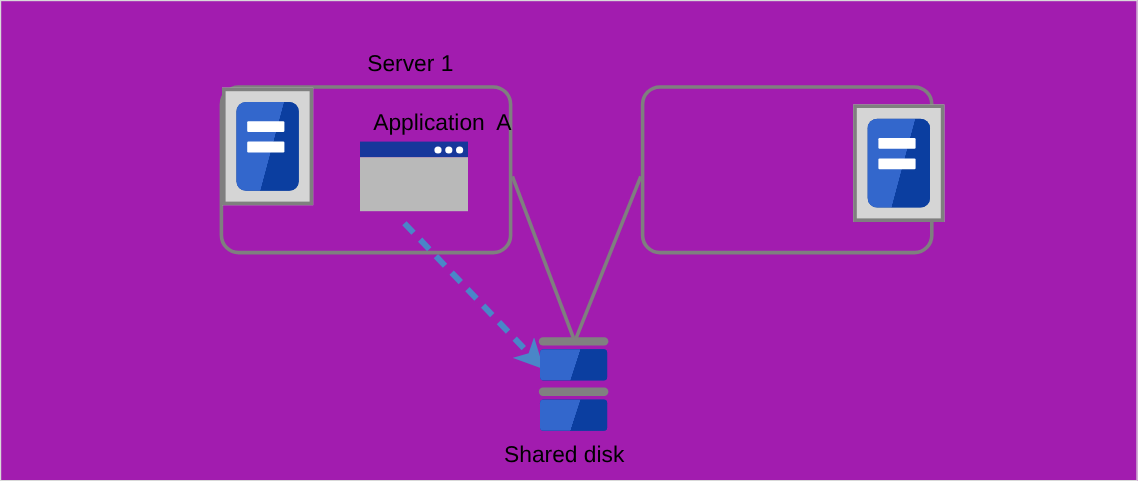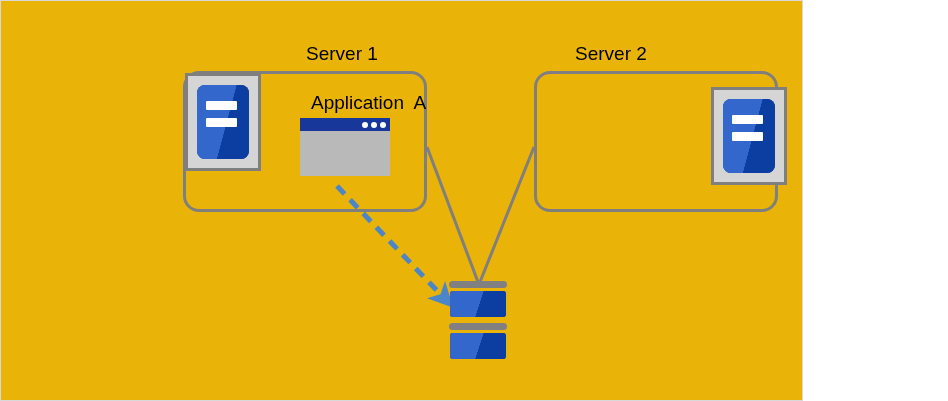--- a/index.html
+++ b/index.html
@@ -5,23 +5,23 @@
   html, body {
     margin: 0;
     padding: 0;
     background: #ffffff;
   }
   body {
     font-family: "Liberation Sans", sans-serif;
   }
   #canvas {
     position: relative;
-    width: 803px;
+    width: 948px;
     height: 401px;
-    background: #eab308;
+    background: #a21caf;
     box-sizing: border-box;
     border: 1px solid #d9d9d9;
     overflow: hidden;
   }
   #vector-layer {
     position: absolute;
     left: 0;
     top: 0;
     width: 948px;
     height: 401px;
@@ -192,21 +192,20 @@
 
   <div id="app-window">
     <div id="app-window-titlebar">
       <span class="app-dot"></span>
       <span class="app-dot"></span>
       <span class="app-dot"></span>
     </div>
     <div id="app-window-body"></div>
   </div>
 
-  <div class="label" id="server2-title">Server 2</div>
 
   <div class="server-box" id="server2-box"></div>
 
   <div class="server-icon" id="server2-icon">
     <div class="server-icon-inner">
       <div class="server-icon-sheen"></div>
       <div class="server-bar b1"></div>
       <div class="server-bar b2"></div>
     </div>
   </div>
@@ -219,14 +218,15 @@
       </div>
     </div>
     <div class="disk-unit u2">
       <div class="disk-cap"></div>
       <div class="disk-body">
         <div class="disk-sheen"></div>
       </div>
     </div>
   </div>
 
+  <div class="label" id="disk-title">Shared disk</div>
 
 </div>
 
 </body></html>

